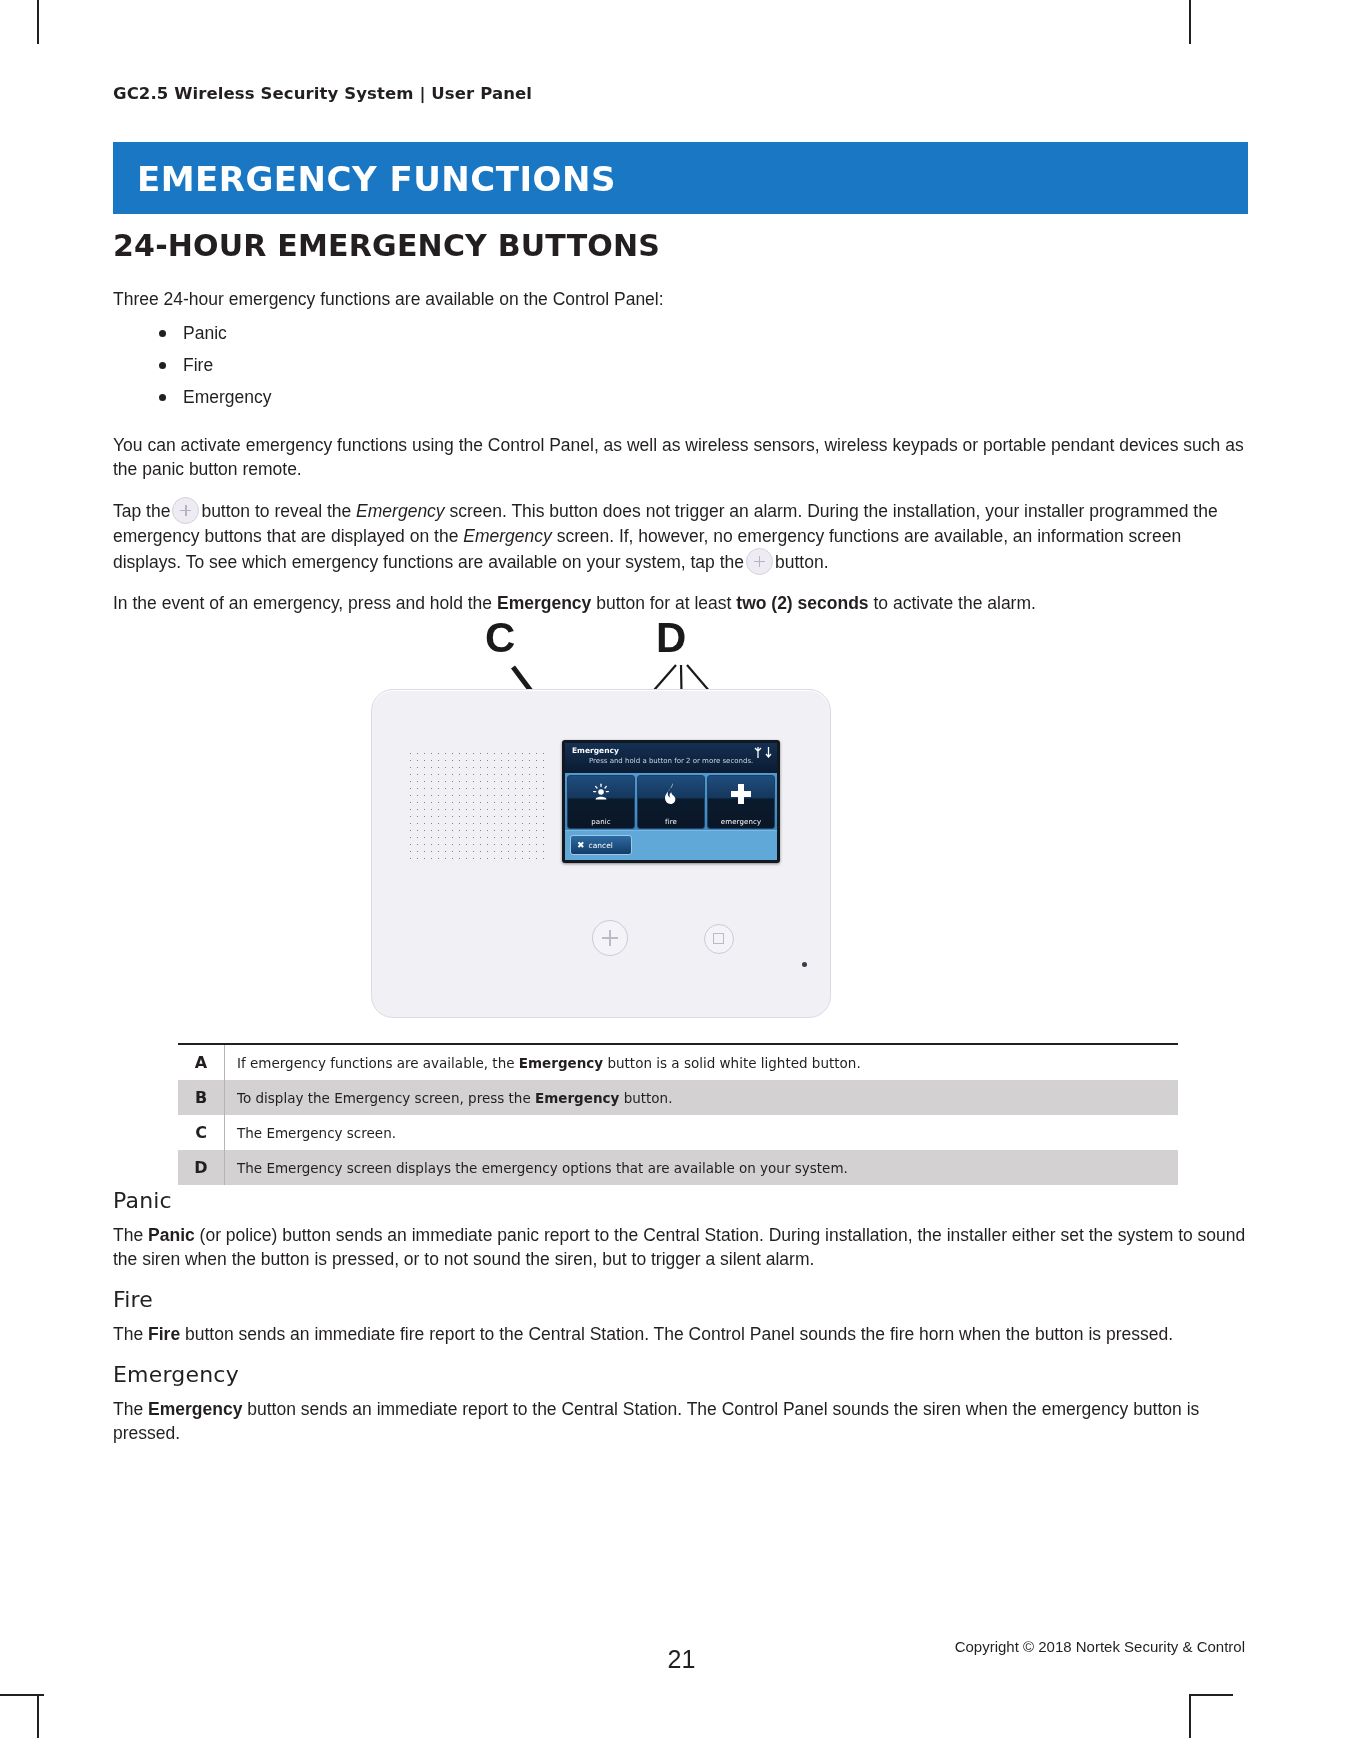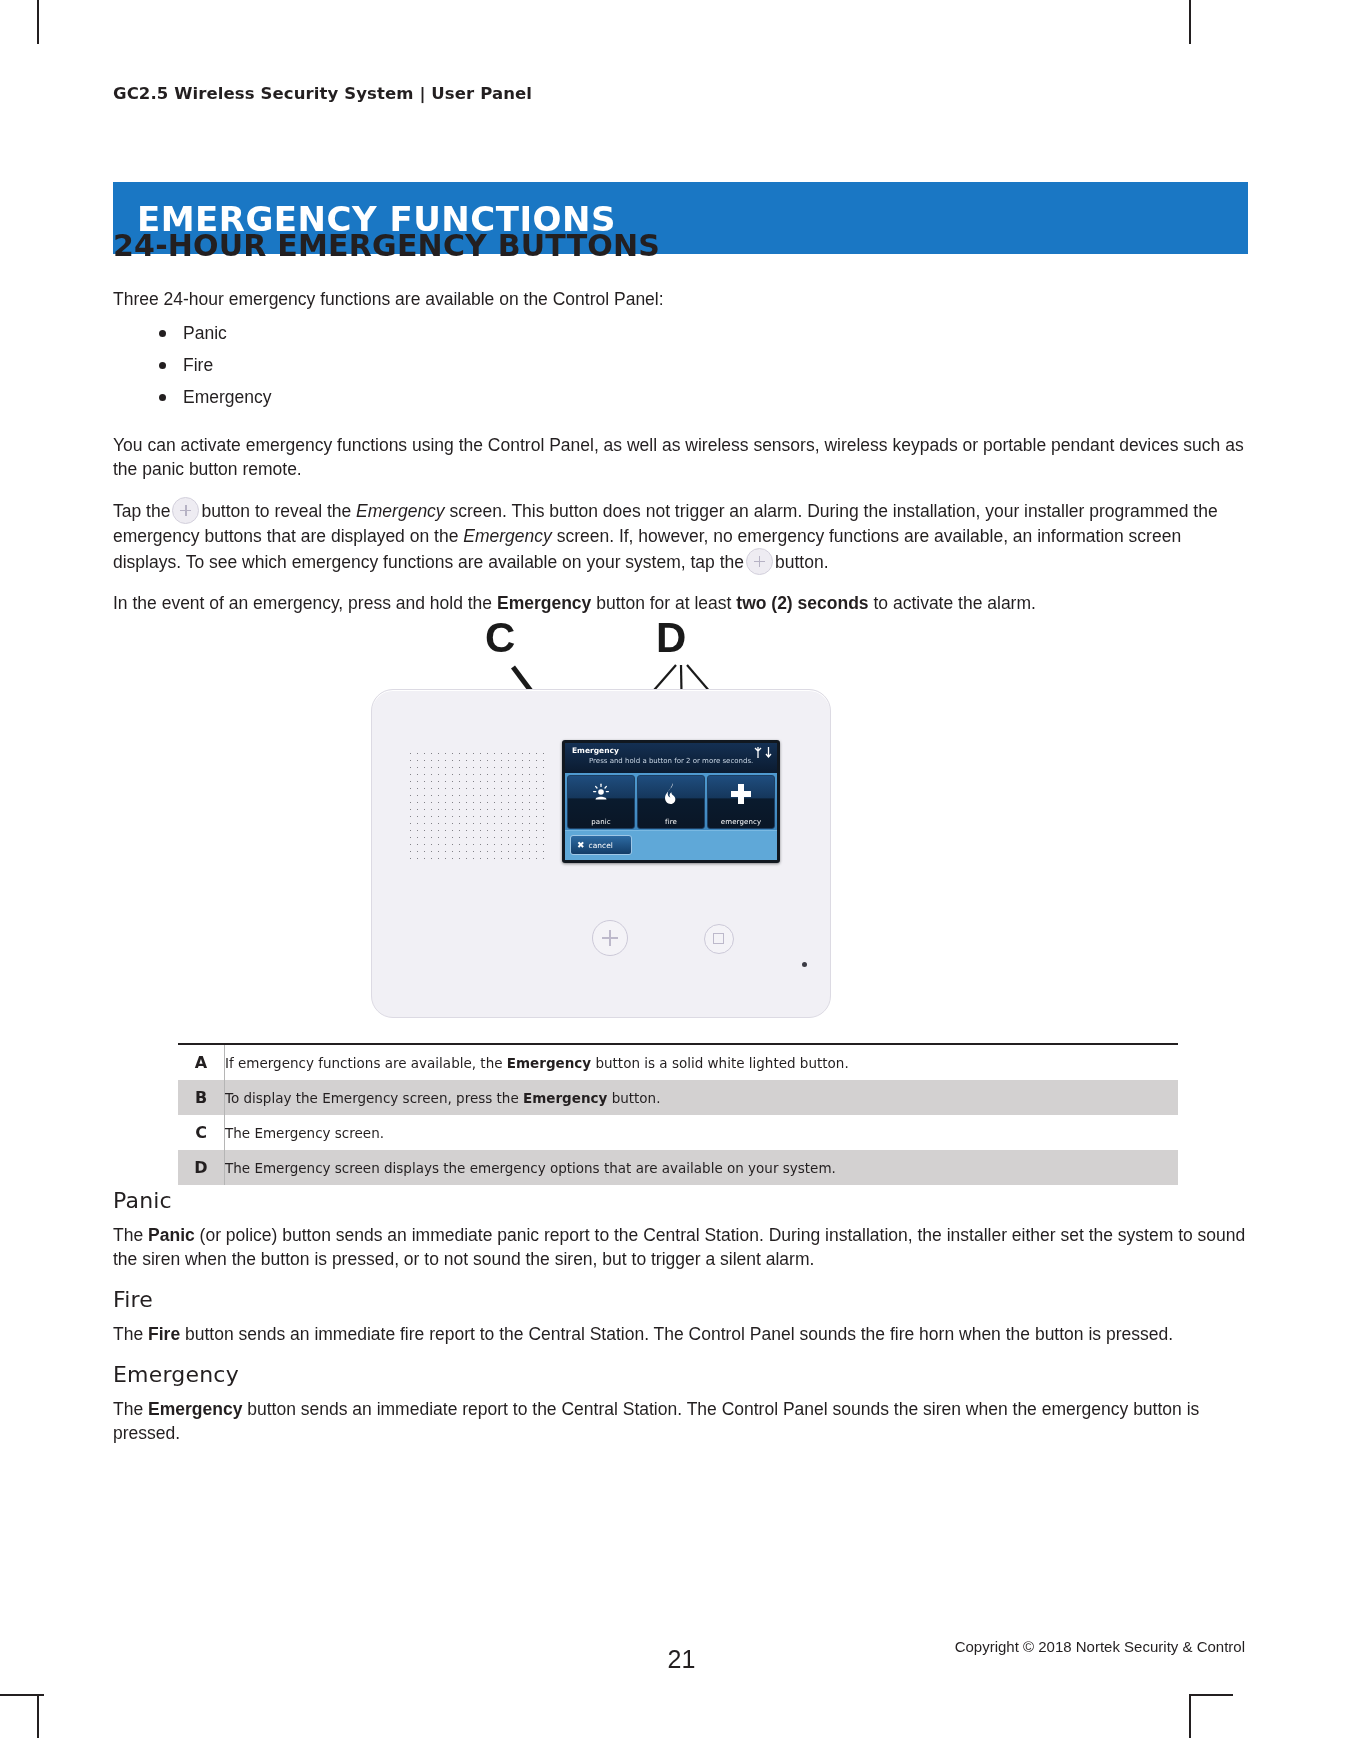--- a/index.html
+++ b/index.html
@@ -45,21 +45,20 @@
   }
 
   
   .banner {
     position: absolute;
     left: 113px;
     top: 142px;
     width: 1135px;
     height: 72px;
     background: #1a77c4;
-    margin-top: 40px;
   }
   .banner-title {
     position: absolute;
     left: 24px;
     top: 17px;
     font-family: "DejaVu Sans", sans-serif;
     font-size: 34px;
     font-weight: bold;
     letter-spacing: 0.5px;
     color: #ffffff;
@@ -362,21 +361,21 @@
     padding: 8px 0;
     vertical-align: middle;
   }
   .legend td.key {
     width: 46px;
     text-align: center;
     font-weight: bold;
     font-size: 16px;
     border-right: 1px solid #b5b5b5;
   }
-  .legend td.desc { padding-left: 0; }
+  .legend td.desc { padding-left: 12px; }
   .legend tr.alt td { background: #d3d1d1; }
 
   
   h3.sub {
     font-family: "DejaVu Sans", sans-serif;
     font-size: 22px;
     font-weight: normal;
     letter-spacing: 0.2px;
     color: #231f20;
     margin: 0 0 10px 0;

